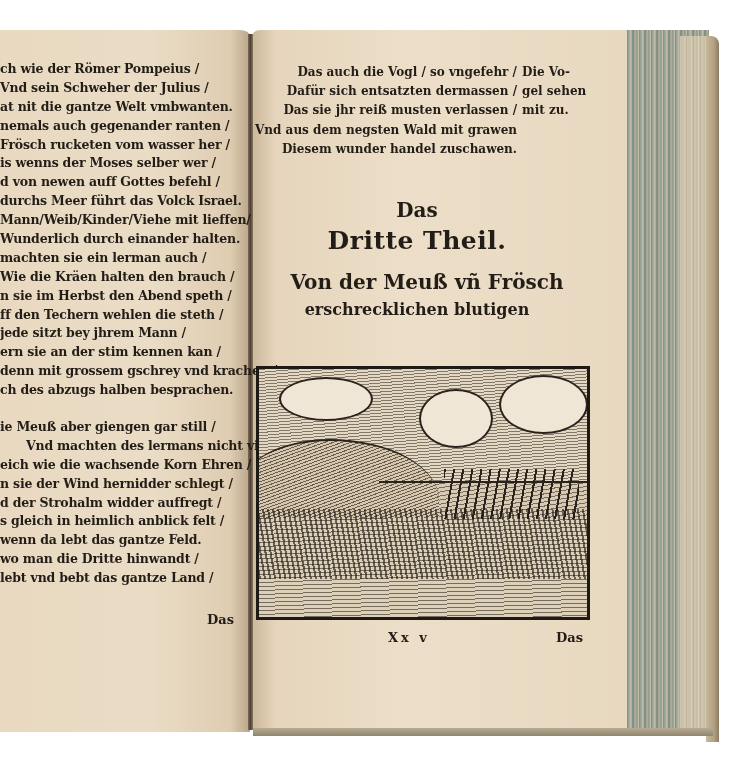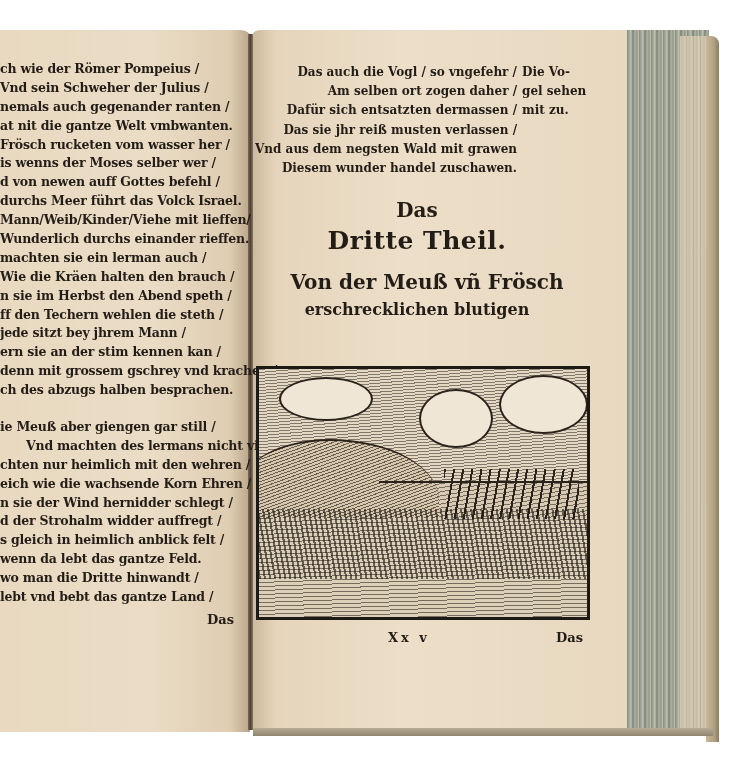--- a/index.html
+++ b/index.html
@@ -105,53 +105,51 @@
   <div class="page-right"></div>
   <div class="gutter"></div>
   <div class="fore-edge"></div>
   <div class="fore-edge-light"></div>
   <div class="cover-edge"></div>
   <div class="bottom-edge"></div>
 
   <div class="text left-text">
     <span class="line">ch wie der Römer Pompeius /</span>
     <span class="line">Vnd sein Schweher der Julius /</span>
+    <span class="line">at nit die gantze Welt vmbwanten.</span>
     <span class="line">nemals auch gegenander ranten /</span>
-    <span class="line">at nit die gantze Welt vmbwanten.</span>
     <span class="line">Frösch rucketen vom wasser her /</span>
     <span class="line">is wenns der Moses selber wer /</span>
     <span class="line">d von newen auff Gottes befehl /</span>
     <span class="line">durchs Meer führt das Volck Israel.</span>
     <span class="line">Mann/Weib/Kinder/Viehe mit lieffen/</span>
-    <span class="line">Wunderlich durchs einander rieffen.</span>
+    <span class="line">Wunderlich durch einander halten.</span>
     <span class="line">machten sie ein lerman auch /</span>
     <span class="line">Wie die Kräen halten den brauch /</span>
     <span class="line">n sie im Herbst den Abend speth /</span>
     <span class="line">ff den Techern wehlen die steth /</span>
     <span class="line">jede sitzt bey jhrem Mann /</span>
     <span class="line">ern sie an der stim kennen kan /</span>
     <span class="line">denn mit grossem gschrey vnd krachen /</span>
     <span class="line">ch des abzugs halben besprachen.</span>
     <span class="line blank"></span>
     <span class="line">ie Meuß aber giengen gar still /</span>
     <span class="line indent">Vnd machten des lermans nicht viel.</span>
-    <span class="line">chten nur heimlich mit den wehren /</span>
     <span class="line">eich wie die wachsende Korn Ehren /</span>
     <span class="line">n sie der Wind hernidder schlegt /</span>
     <span class="line">d der Strohalm widder auffregt /</span>
     <span class="line">s gleich in heimlich anblick felt /</span>
     <span class="line">wenn da lebt das gantze Feld.</span>
     <span class="line">wo man die Dritte hinwandt /</span>
     <span class="line">lebt vnd bebt das gantze Land /</span>
   </div>
   <div class="text catch-left">Das</div>
 
   <div class="text right-verse">
     <span class="line">Das auch die Vogl / so vngefehr /</span>
-    <span class="line">Am selben ort zogen daher /</span>
     <span class="line">Dafür sich entsatzten dermassen /</span>
     <span class="line">Das sie jhr reiß musten verlassen /</span>
     <span class="line">Vnd aus dem negsten Wald mit grawen</span>
     <span class="line">Diesem wunder handel zuschawen.</span>
   </div>
   <div class="text marginal">
     <span class="line">Die Vo-</span>
     <span class="line">gel sehen</span>
     <span class="line">mit zu.</span>
   </div>

